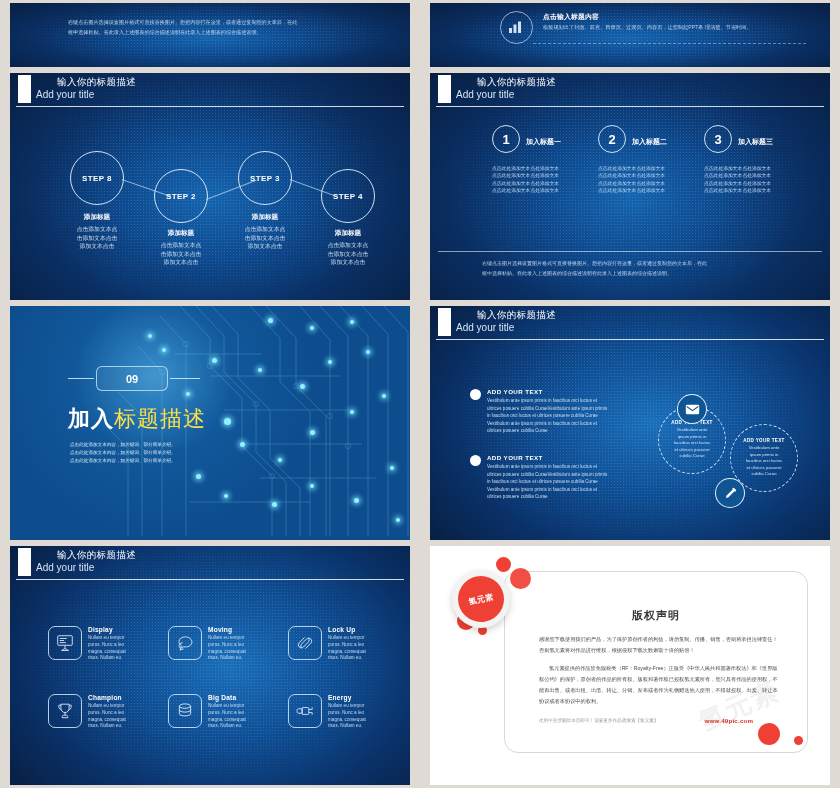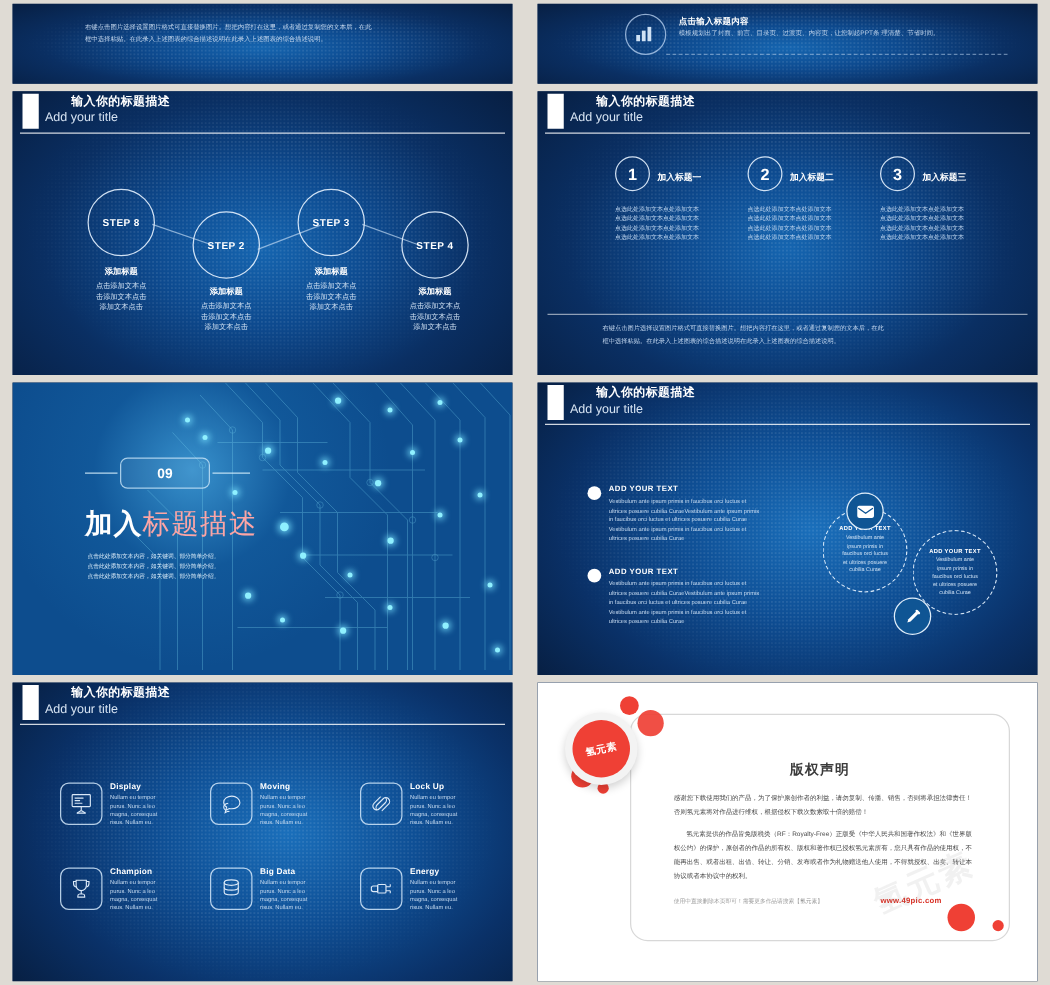--- a/index.html
+++ b/index.html
@@ -41,21 +41,21 @@
     background-image: radial-gradient(rgba(255,255,255,.45) 0.5px, transparent 0.6px);
     background-size: 3px 3px;
     -webkit-mask-image: radial-gradient(ellipse 62% 70% at 50% 48%, #000 0%, #000 45%, transparent 78%);
     mask-image: radial-gradient(ellipse 62% 70% at 50% 48%, #000 0%, #000 45%, transparent 78%);
   }
 
   
   .hdr { position:absolute; left:0; top:0; right:0; height:34px; }
   .hdr-tab { position:absolute; left:8px; top:2px; width:13px; height:28px; background:#ffffff; }
   .hdr-tx  { position:absolute; left:26px; top:3px; }
-  .hdr-cn  { font-size:9.5px; font-weight:bold; color:#ffffff; letter-spacing:.4px; line-height:12px;padding-left:21px;}
+  .hdr-cn  { font-size:9.5px; font-weight:normal; color:#ffffff; letter-spacing:.4px; line-height:12px;padding-left:21px;}
   .hdr-en  { font-size:10px; color:#d7e4f3; line-height:11px; margin-top:1px; }
   .hdr-rule{ position:absolute; left:6px; right:6px; top:33px; height:1px; background:rgba(255,255,255,.82); }
 
   
   .s1-para { position:absolute; left:58px; right:38px; top:14px; font-size:5.1px; line-height:10px;
              color:#c6d8ee; text-align:left; }
   .s1-line { display:block; white-space:nowrap; }
 
   
   .s2-wrap { position:absolute; left:70px; top:8px; right:22px; display:flex; gap:10px; }
@@ -103,21 +103,21 @@
   .node { position:absolute; border-radius:50%; background:#8ff0ff;
           box-shadow:0 0 5px 2px rgba(120,225,255,.75); }
   .s5-chip { position:absolute; left:86px; top:60px; width:72px; height:25px;
              border:1px solid rgba(205,232,250,.78); border-radius:6px;
              display:flex; align-items:center; justify-content:center;
              font-size:11px; font-weight:bold; color:#ffffff; background:rgba(255,255,255,.05); }
   .s5-bar-l { position:absolute; left:58px; top:72px; width:26px; height:1px; background:rgba(215,238,252,.85); }
   .s5-bar-r { position:absolute; left:160px; top:72px; width:30px; height:1px; background:rgba(215,238,252,.85); }
   .s5-title { position:absolute; left:58px; top:98px; font-size:22px; font-weight:bold; letter-spacing:1px; }
   .s5-title .b { color:#ffffff; }
-  .s5-title .g { color:#fca5a5; font-weight:normal; }
+  .s5-title .g { color:#fde047; font-weight:normal; }
   .s5-sub { position:absolute; left:60px; top:135px; font-size:4.6px; line-height:8px; color:#dbecf8; }
   .s5-sub span { display:block; }
 
   
   .b-row { position:absolute; display:flex; gap:6px; width:200px; }
   .b-dot { width:11px; height:11px; border-radius:50%; background:#ffffff; flex:none; margin-top:1px; }
   .b-h { font-size:6.2px; font-weight:bold; color:#ffffff; letter-spacing:.4px; }
   .b-p { font-size:4.6px; line-height:7.6px; color:#c9ddf2; margin-top:2px; }
   .b-p span{ display:block; }
   .dcirc { position:absolute; border-radius:50%; border:1.6px dashed rgba(230,243,255,.9);

